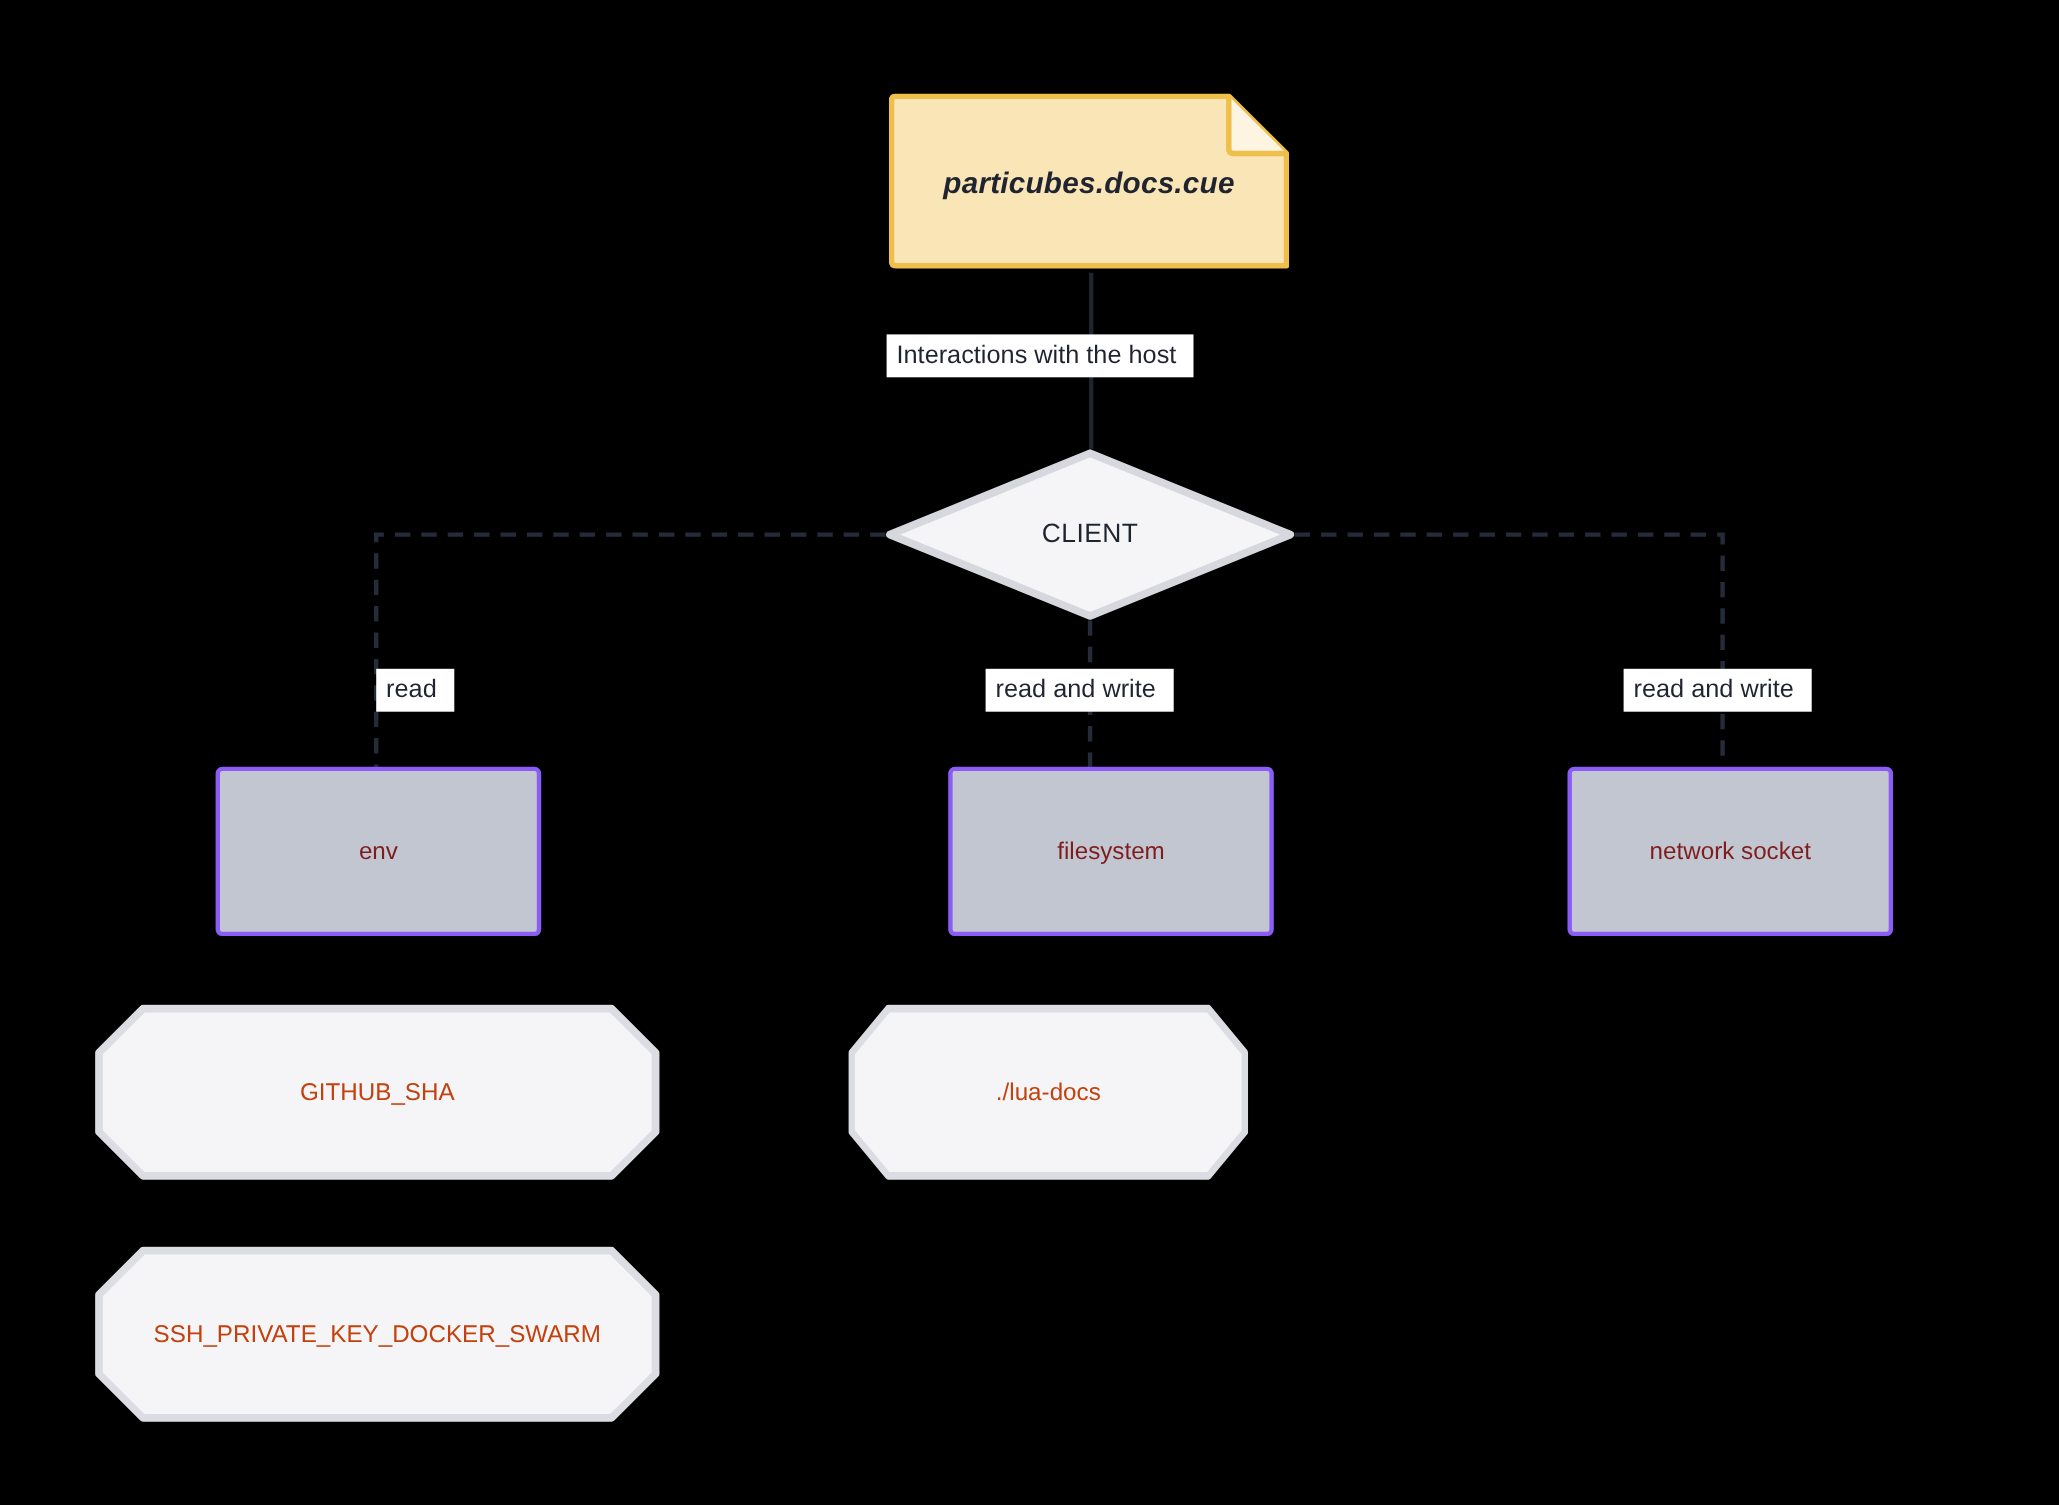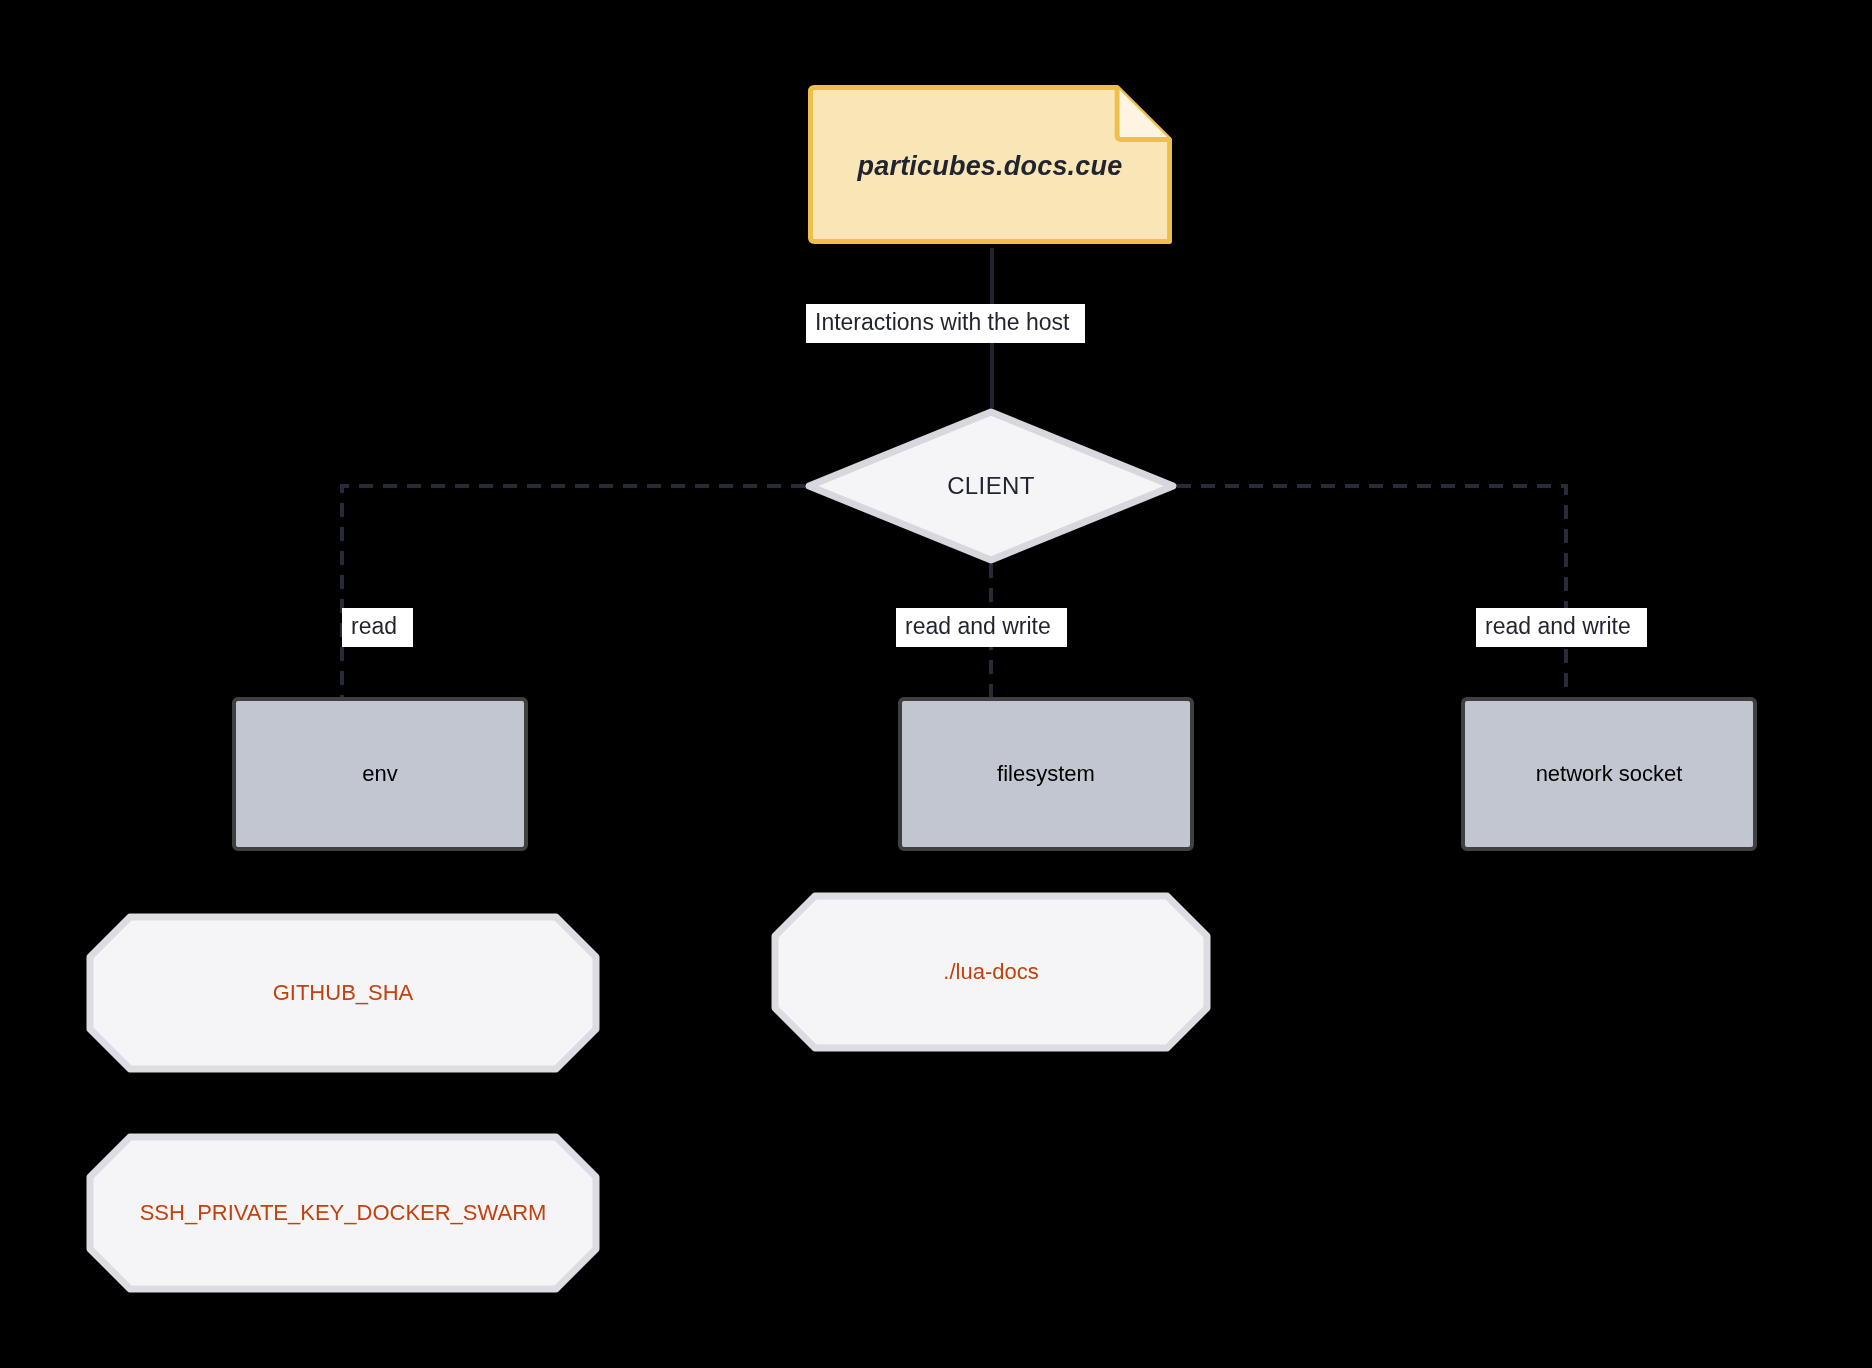--- a/index.html
+++ b/index.html
@@ -66,26 +66,25 @@
     font-size: 24px;
     color: #1f2430;
     letter-spacing: 0.4px;
   }
 
   
   .box {
     width: 296px;
     height: 154px;
     background: #c2c6d0;
-    border: 4px solid #404040;
+    border: 4px solid #8b5cf6;
     border-radius: 6px;
-    color: #000000;
+    color: #7f1d1d;
     font-size: 22px;
     box-shadow: 3px 3px 0 rgba(0,0,0,0.18);
-    margin-left: 36px;
   }
   .box-env        { left: 196px;  top: 697px; }
   .box-filesystem { left: 862px;  top: 697px; }
   .box-socket     { left: 1425px; top: 697px; }
 
   
   .oct {
     height: 160px;
     color: #c2410c;
     font-size: 22px;
@@ -97,21 +96,21 @@
     height: 100%;
   }
   .oct-label {
     position: relative;
     z-index: 2;
     padding: 0 54px;
     white-space: nowrap;
   }
   .oct-github { left: 86px;   top: 913px;  width: 514px; }
   .oct-ssh    { left: 86px;   top: 1133px; width: 514px; }
-  .oct-lua    { left: 771px;  top: 892px;  width: 440px; }
+  .oct-lua    { left: 771px;  top: 913px;  width: 364px; }
   .oct-merge  { left: 771px;  top: 1133px; width: 440px; }
   .oct-unix   { left: 1348px; top: 913px;  width: 440px; }
 
   
   .edge-label {
     position: absolute;
     background: #ffffff;
     color: #1f2430;
     font-size: 23px;
     line-height: 1.0;

